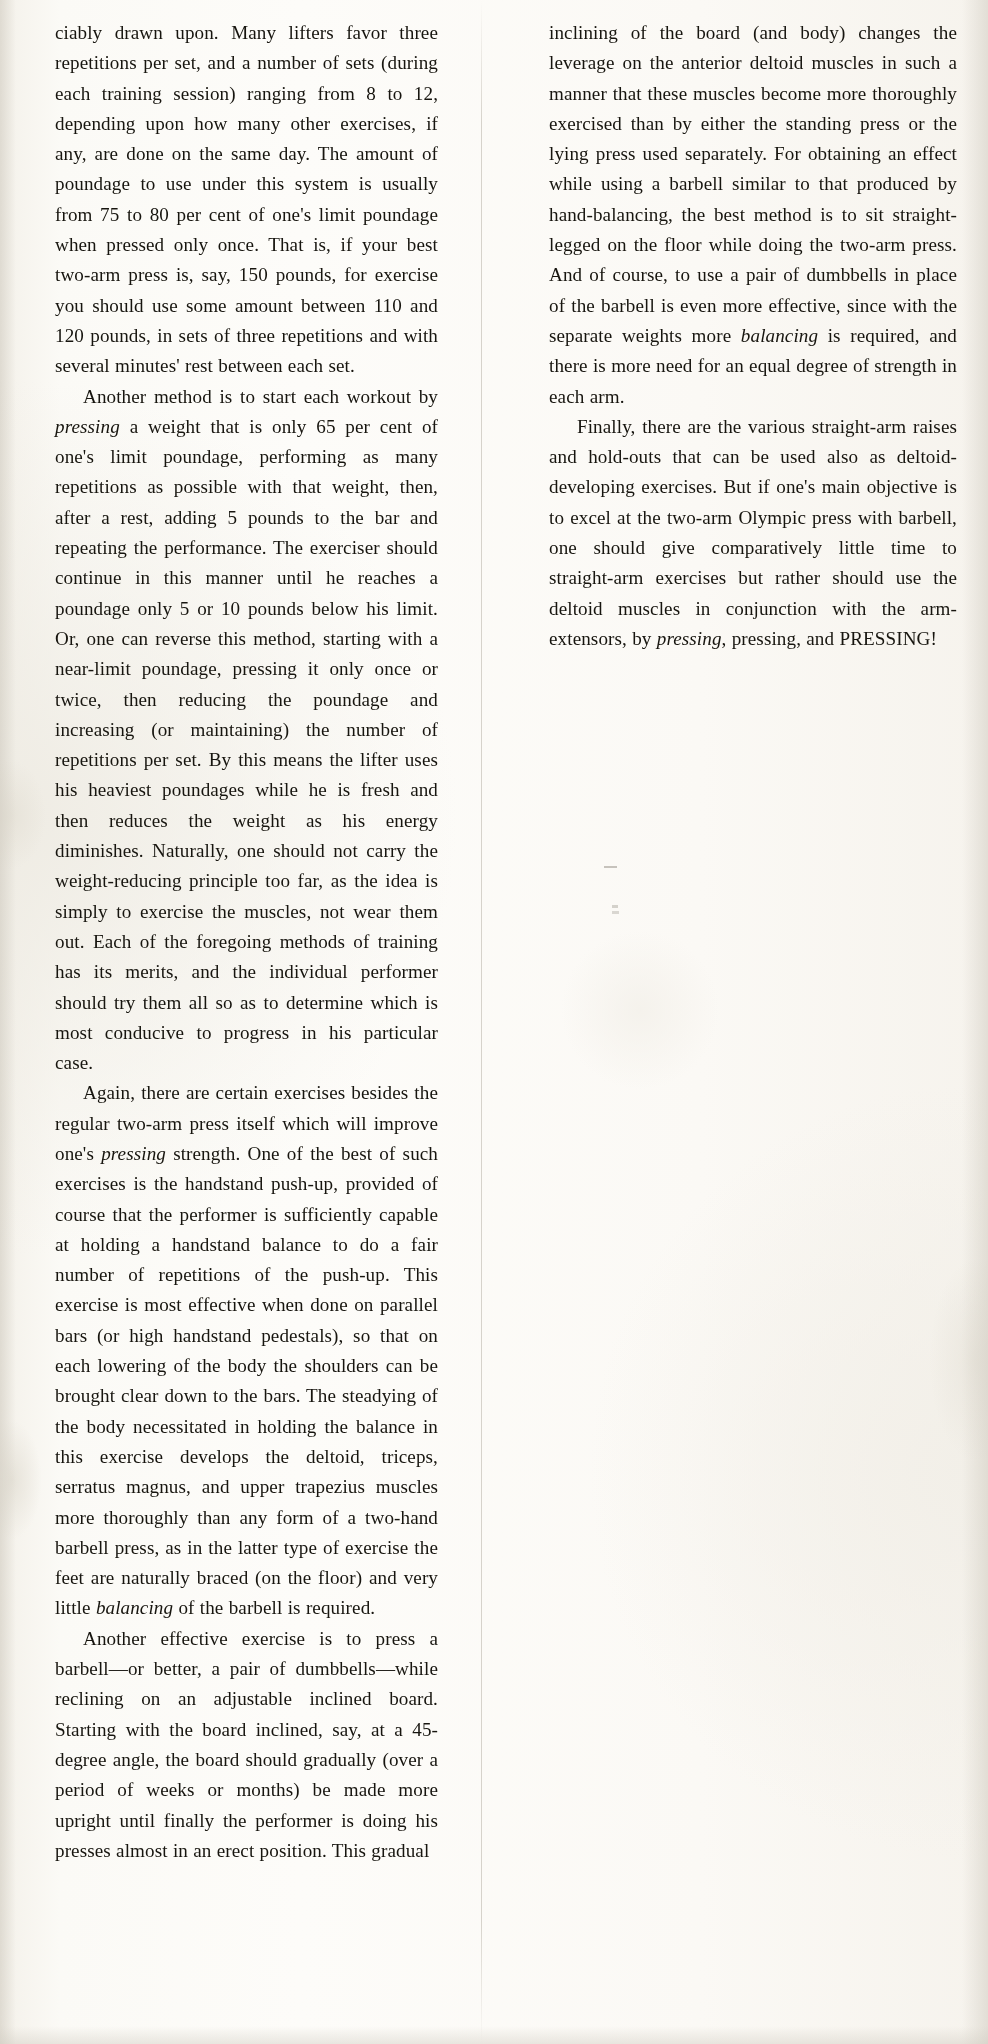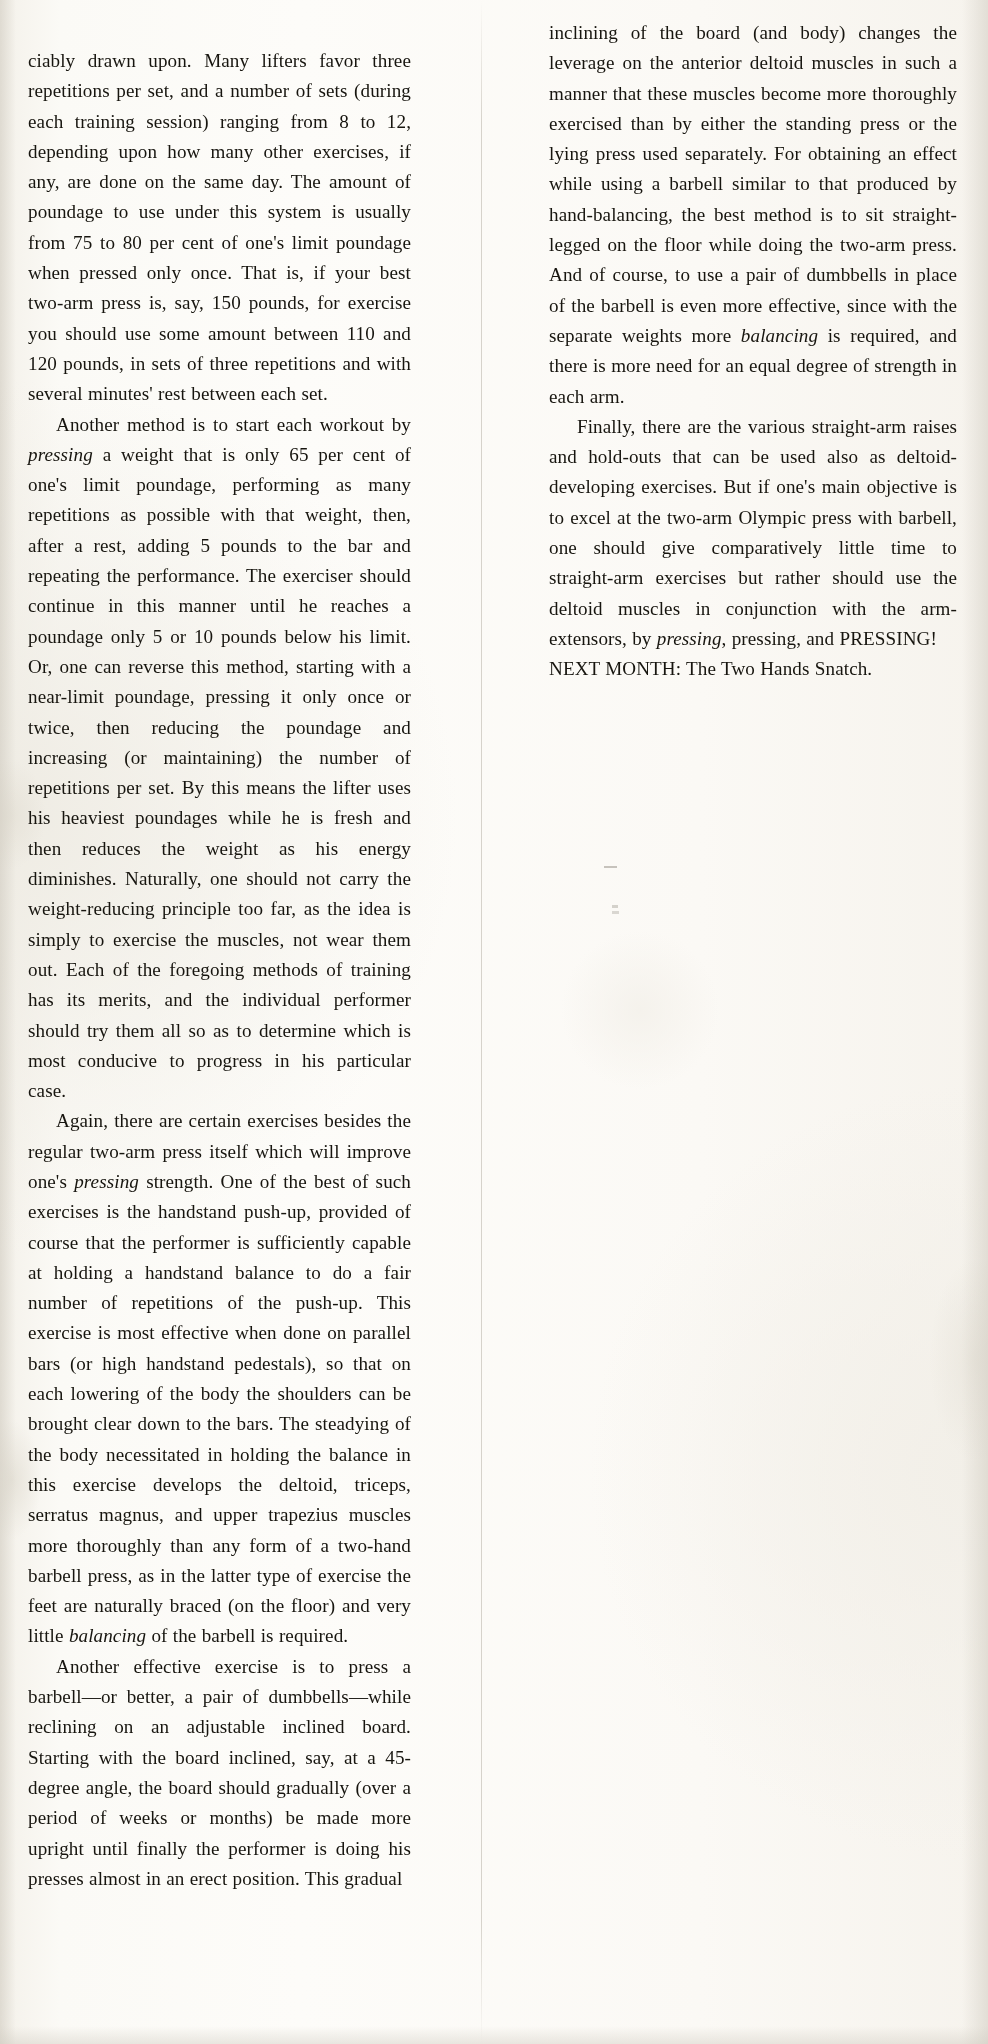--- a/index.html
+++ b/index.html
@@ -47,21 +47,21 @@
     top: 18px;
     width: 383px;
     font-size: 19.1px;
     line-height: 30.3px;
     text-align: justify;
     text-justify: inter-word;
     color: #17150f;
     letter-spacing: 0.1px;
     word-spacing: 0.4px;
   }
-  .col-left { left: 28px; margin-top: 28px; }
+  .col-left { left: 55px; }
   .col-right { left: 549px; width: 408px; }
 
   .col p {
     margin: 0;
     text-indent: 28px;
   }
   .col p.noindent {
     text-indent: 0;
   }
   .col p + p {
@@ -128,21 +128,20 @@
     <div class="col col-left">
       <p class="noindent">ciably drawn upon. Many lifters favor three repetitions per set, and a number of sets (during each training session) ranging from 8 to 12, depending upon how many other exercises, if any, are done on the same day. The amount of poundage to use under this system is usually from 75 to 80 per cent of one's limit poundage when pressed only once. That is, if your best two-arm press is, say, 150 pounds, for exercise you should use some amount between 110 and 120 pounds, in sets of three repetitions and with several minutes' rest between each set.</p>
       <p>Another method is to start each workout by <em>pressing</em> a weight that is only 65 per cent of one's limit poundage, performing as many repetitions as possible with that weight, then, after a rest, adding 5 pounds to the bar and repeating the performance. The exerciser should continue in this manner until he reaches a poundage only 5 or 10 pounds below his limit. Or, one can reverse this method, starting with a near-limit poundage, pressing it only once or twice, then reducing the poundage and increasing (or maintaining) the number of repetitions per set. By this means the lifter uses his heaviest poundages while he is fresh and then reduces the weight as his energy diminishes. Naturally, one should not carry the weight-reducing principle too far, as the idea is simply to exercise the muscles, not wear them out. Each of the foregoing methods of training has its merits, and the individual performer should try them all so as to determine which is most conducive to progress in his particular case.</p>
       <p>Again, there are certain exercises besides the regular two-arm press itself which will improve one's <em>pressing</em> strength. One of the best of such exercises is the handstand push-up, provided of course that the performer is sufficiently capable at holding a handstand balance to do a fair number of repetitions of the push-up. This exercise is most effective when done on parallel bars (or high handstand pedestals), so that on each lowering of the body the shoulders can be brought clear down to the bars. The steadying of the body necessitated in holding the balance in this exercise develops the deltoid, triceps, serratus magnus, and upper trapezius muscles more thoroughly than any form of a two-hand barbell press, as in the latter type of exercise the feet are naturally braced (on the floor) and very little <em>balancing</em> of the barbell is required.</p>
       <p>Another effective exercise is to press a barbell—or better, a pair of dumbbells—while reclining on an adjustable inclined board. Starting with the board inclined, say, at a 45-degree angle, the board should gradually (over a period of weeks or months) be made more upright until finally the performer is doing his presses almost in an erect position. This gradual</p>
     </div>
 
     <div class="col col-right">
       <p class="noindent">inclining of the board (and body) changes the leverage on the anterior deltoid muscles in such a manner that these muscles become more thoroughly exercised than by either the standing press or the lying press used separately. For obtaining an effect while using a barbell similar to that produced by hand-balancing, the best method is to sit straight-legged on the floor while doing the two-arm press. And of course, to use a pair of dumbbells in place of the barbell is even more effective, since with the separate weights more <em>balancing</em> is required, and there is more need for an equal degree of strength in each arm.</p>
       <p>Finally, there are the various straight-arm raises and hold-outs that can be used also as deltoid-developing exercises. But if one's main objective is to excel at the two-arm Olympic press with barbell, one should give comparatively little time to straight-arm exercises but rather should use the deltoid muscles in conjunction with the arm-extensors, by <em>pressing</em>, pressing, and PRESSING!</p>
-      <p class="noindent">NEXT MONTH: The Two Hands Snatch.</p>
     </div>
 
   </div>
 
   <div class="mark mark-dash"></div>
   <div class="mark mark-dot1"></div>
   <div class="mark mark-dot2"></div>
 </div>
 
 </body></html>

